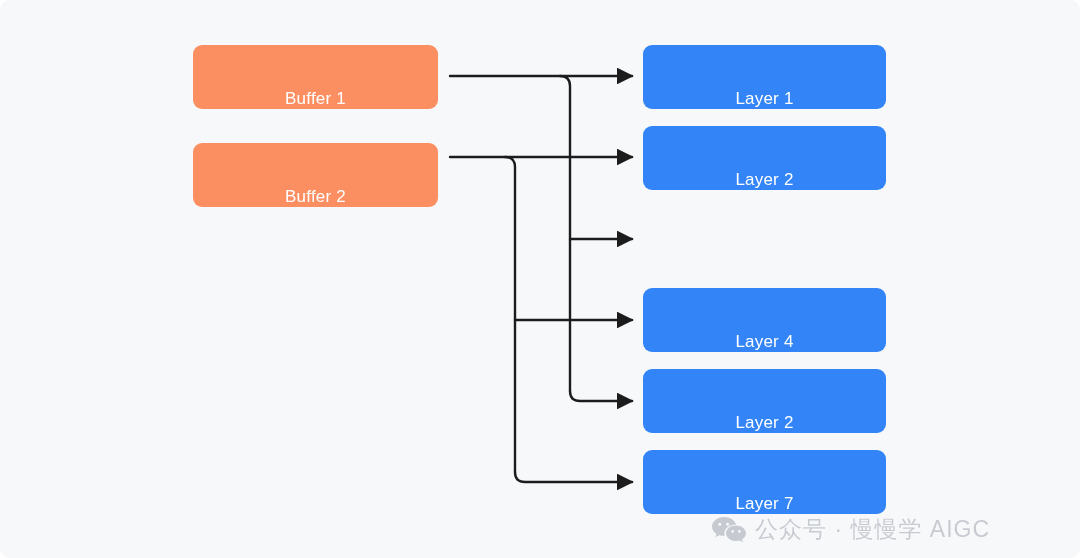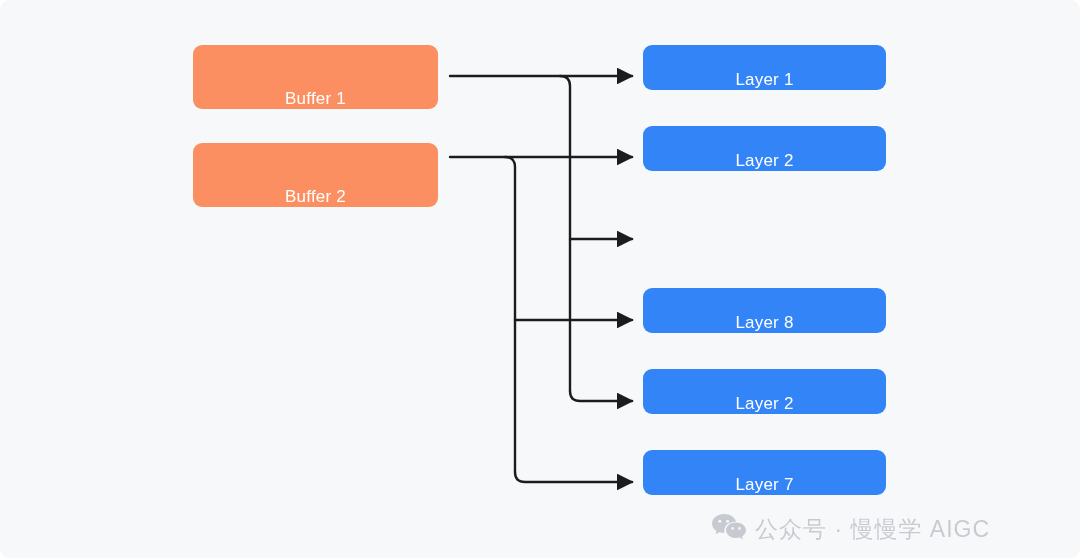--- a/index.html
+++ b/index.html
@@ -35,38 +35,38 @@
   }
   .node-buffer {
     left: 193px;
     width: 245px;
     height: 64px;
     background: #fc8f62;
   }
   .node-layer {
     left: 643px;
     width: 243px;
-    height: 45px;
+    height: 64px;
     background: #3385f7;
     border-radius: 9px;
   }
   #edges {
     position: absolute;
     left: 0;
     top: 0;
     width: 1080px;
     height: 558px;
     pointer-events: none;
   }
   #watermark {
     position: absolute;
     left: 712px;
     top: 514px;
     display: flex;
-    align-items: flex-start;
+    align-items: flex-end;
     gap: 9px;
     opacity: 0.30;
     user-select: none;
   }
   #watermark .wm-text {
     font-size: 23px;
     color: #5b6472;
     letter-spacing: 1px;
     white-space: nowrap;
   }
@@ -113,21 +113,21 @@
     <span>Buffer 2</span>
   </div>
 
   <div class="node node-layer" style="top:45px">
     <span>Layer 1</span>
   </div>
   <div class="node node-layer" style="top:126px">
     <span>Layer 2</span>
   </div>
   <div class="node node-layer" style="top:288px">
-    <span>Layer 8</span>
+    <span>Layer 4</span>
   </div>
   <div class="node node-layer" style="top:369px">
     <span>Layer 2</span>
   </div>
   <div class="node node-layer" style="top:450px">
     <span>Layer 7</span>
   </div>
 
   <div id="watermark">
     <svg class="wm-icon" width="34" height="28" viewBox="0 0 34 28" xmlns="http://www.w3.org/2000/svg">

